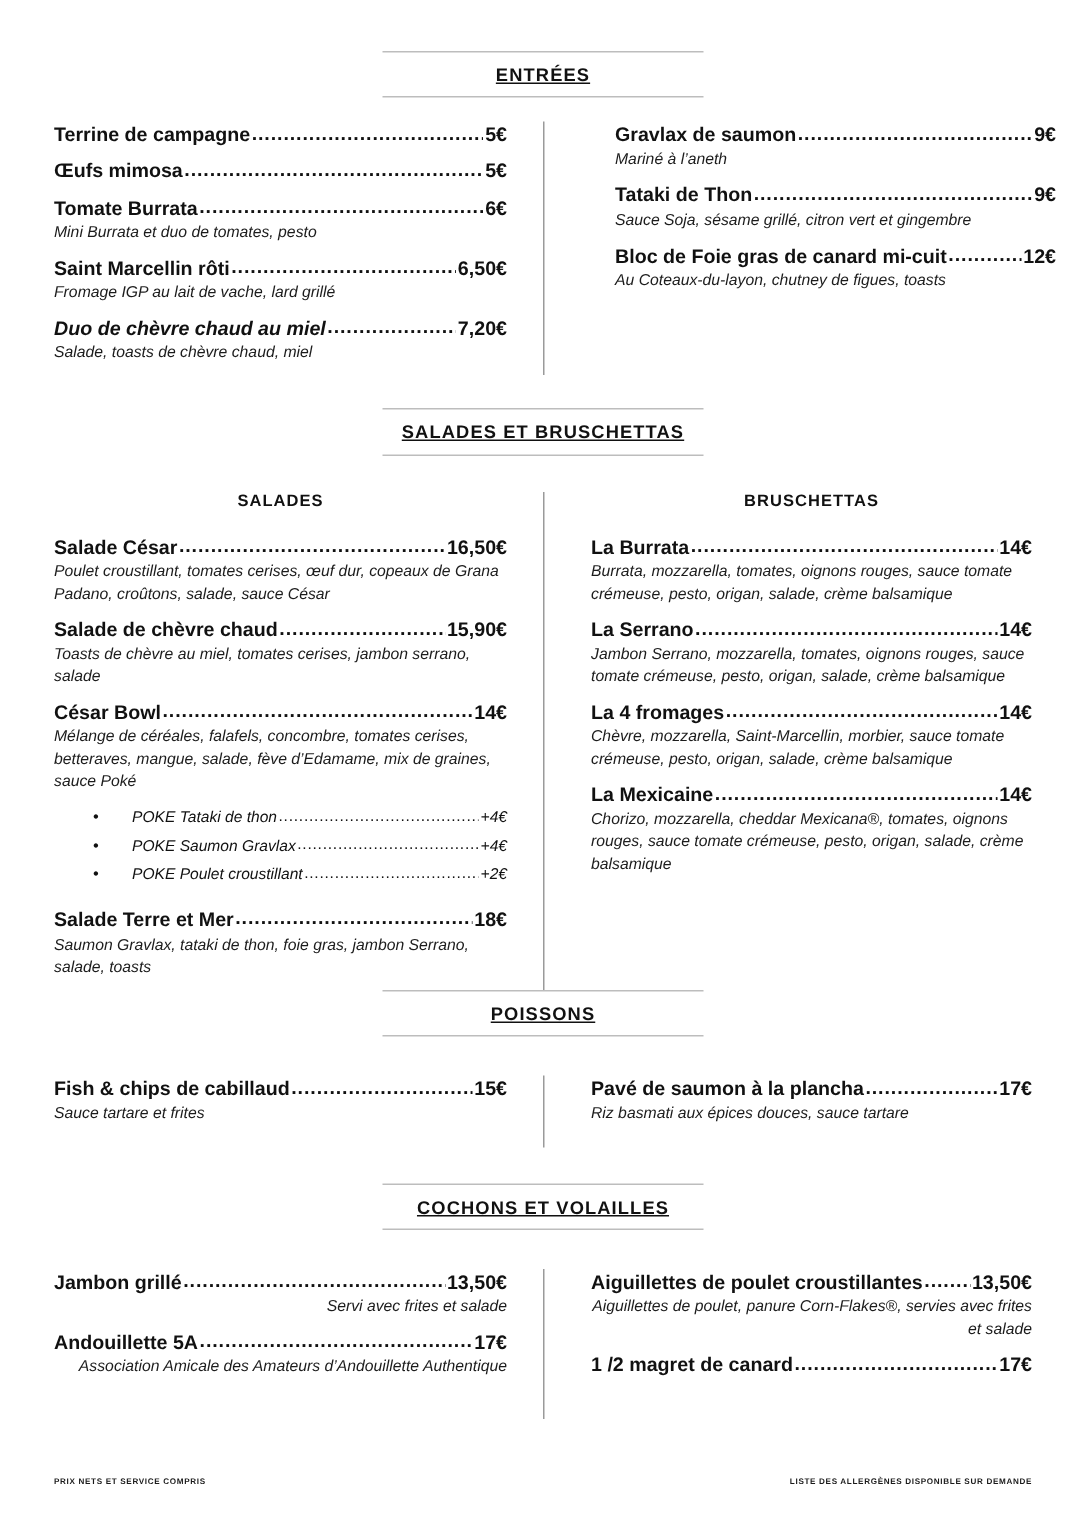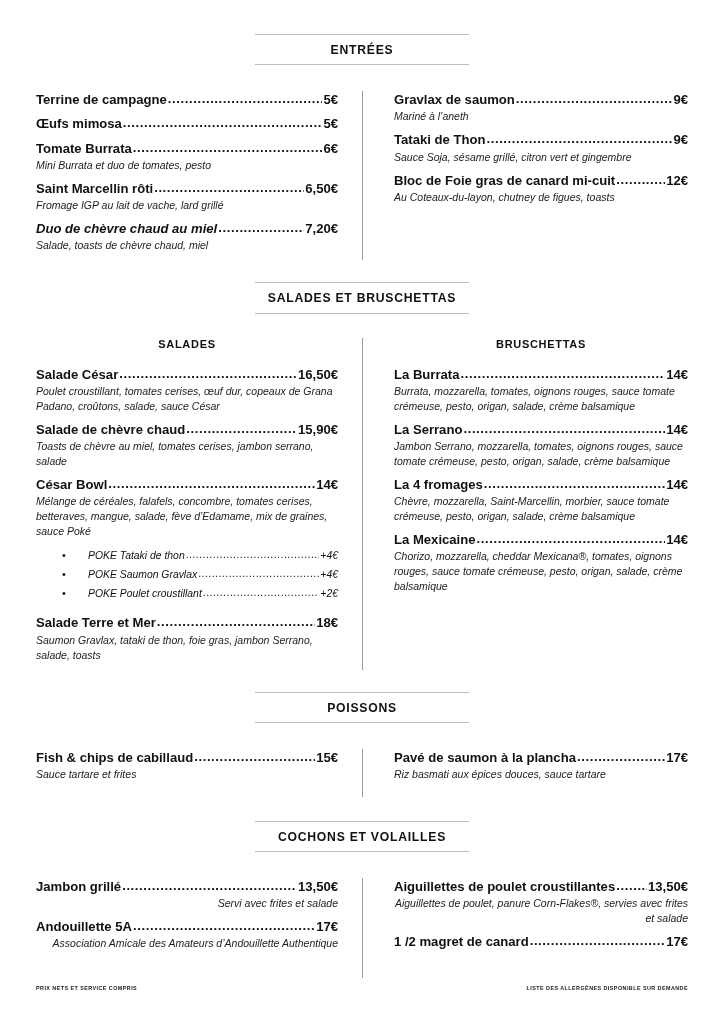--- a/index.html
+++ b/index.html
@@ -32,20 +32,21 @@
     border-top: 1px solid #bdbdbd;
     border-bottom: 1px solid #bdbdbd;
   }
   .section-band.wide { width: 214px; }
   .section-title {
     font-size: 12.2px;
     font-weight: bold;
     letter-spacing: 0.75px;
     line-height: 1;
     text-transform: uppercase;
+    text-decoration: underline;
   }
 
   
   .cols {
     display: flex;
     position: relative;
   }
   .col {
     width: 50%;
     box-sizing: border-box;
@@ -136,24 +137,24 @@
     font-style: normal;
     transform: translateY(-1px);
   }
   .supp-leader::after {
     content: "........................................................................";
   }
   .supp-price { flex: 0 0 auto; font-style: italic; }
 
   
   .sec-entrees   { margin-top: 0px; }
-  .body-entrees  { margin-top: 26px; min-height: 150px; }
+  .body-entrees  { margin-top: 16px; min-height: 150px; gap: 16px; }
   .sec-salades   { margin-top: 22px; }
   .body-salades  { margin-top: 24px; min-height: 305px; }
-  .sec-poissons  { margin-top: 22px; }
+  .sec-poissons  { }
   .body-poissons { margin-top: 26px; min-height: 48px; }
   .sec-cochons   { margin-top: 24px; }
   .body-cochons  { margin-top: 26px; min-height: 100px; text-align: right; }
 
   
   .footer {
     position: absolute;
     left: 36px;
     right: 36px;
     bottom: 33px;

